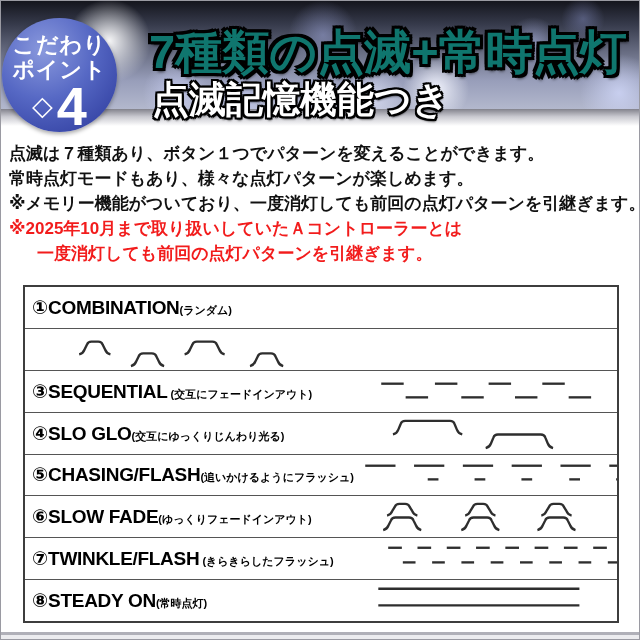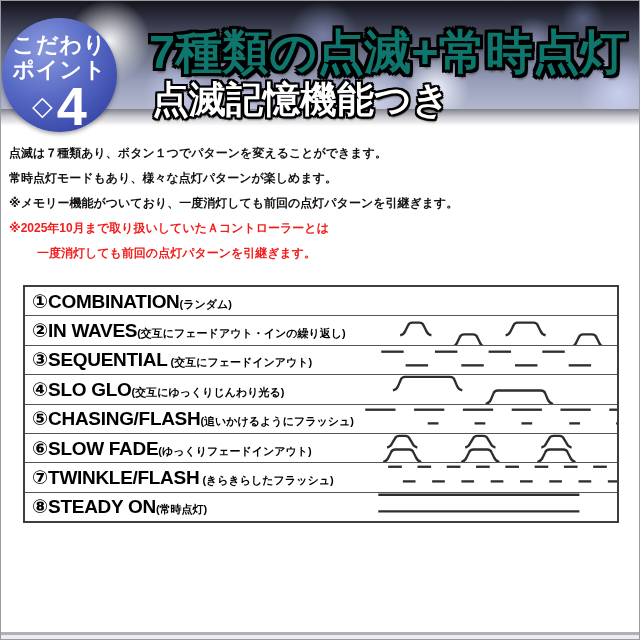--- a/index.html
+++ b/index.html
@@ -46,26 +46,26 @@
       -3px 0 0 #000,3px 0 0 #000,0 -3px 0 #000,0 3px 0 #000,2px 4px 3px rgba(0,0,0,.6);
   }
   .subtitle{
     position:absolute;left:151px;top:74px;z-index:2;
     font-size:37px;font-weight:700;color:#fff;white-space:nowrap;
     text-shadow:-2px -2px 0 #000,2px -2px 0 #000,-2px 2px 0 #000,2px 2px 0 #000,
       -2px 0 0 #000,2px 0 0 #000,0 -2px 0 #000,0 2px 0 #000,1px 3px 2px rgba(0,0,0,.6);
   }
   
   .desc{position:absolute;left:8px;top:140px;width:630px;z-index:1;}
-  .desc p{margin:0;font-size:12px;font-weight:700;line-height:25px;color:#111;white-space:nowrap;}
+  .desc p{margin:0;font-size:17px;font-weight:700;line-height:25px;color:#111;white-space:nowrap;}
   .desc p.red{color:#f21c1c;}
   .desc p.indent{padding-left:28px;}
   
   .ptable{
-    position:absolute;left:22px;top:284px;width:596px;height:238px;
+    position:absolute;left:22px;top:284px;width:596px;height:338px;
     border:2px solid #3d3d3d;box-sizing:border-box;background:#fff;
     display:flex;flex-direction:column;
   }
   .prow{flex:1;display:flex;align-items:center;border-top:1.5px solid #555;box-sizing:border-box;overflow:hidden;}
   .prow:first-child{border-top:none;}
   .plabel{flex:1;padding-left:7px;white-space:nowrap;color:#000;}
   .pnum{font-size:19px;font-weight:800;}
   .pname{font-size:19px;font-weight:800;letter-spacing:-0.3px;}
   .pnote{font-size:11px;font-weight:700;}
   svg.wave{width:288px;height:41px;flex:none;}
@@ -103,23 +103,20 @@
 
   <div class="ptable" id="ptable">
     <div class="prow">
       <div class="plabel">
         <span class="pnum">①</span><span class="pname">COMBINATION</span><span class="pnote">(ランダム)</span>
       </div>
       <svg class="wave" viewBox="0 0 288 42"></svg>
     </div>
 
     <div class="prow">
-      <div class="plabel">
-        <span class="pnum">②</span><span class="pname">IN WAVES</span><span class="pnote">(交互にフェードアウト・インの繰り返し)</span>
-      </div>
       <svg class="wave" viewBox="0 0 288 42">
           <path d="M 52 26 q 4 -1 5.5 -5 l 2.5 -5 q 1 -3 4.5 -3 h 7 q 3.5 0 4.5 3 l 2.5 5 q 1.5 4 5.5 5" fill="none" stroke="#2e2e2e" stroke-width="2.4" stroke-linecap="butt"></path>
           <path d="M 105 38 q 4 -1 5.5 -5 l 2.5 -5 q 1 -3 4.5 -3 h 9 q 3.5 0 4.5 3 l 2.5 5 q 1.5 4 5.5 5" fill="none" stroke="#2e2e2e" stroke-width="2.4" stroke-linecap="butt"></path>
           <path d="M 160 26 q 4 -1 5.5 -5 l 2.5 -5 q 1 -3 4.5 -3 h 16 q 3.5 0 4.5 3 l 2.5 5 q 1.5 4 5.5 5" fill="none" stroke="#2e2e2e" stroke-width="2.4" stroke-linecap="butt"></path>
           <path d="M 227 38 q 4 -1 5.5 -5 l 2.5 -5 q 1 -3 4.5 -3 h 9 q 3.5 0 4.5 3 l 2.5 5 q 1.5 4 5.5 5" fill="none" stroke="#2e2e2e" stroke-width="2.4" stroke-linecap="butt"></path>
         </svg>
     </div>
 
     <div class="prow">
       <div class="plabel">

